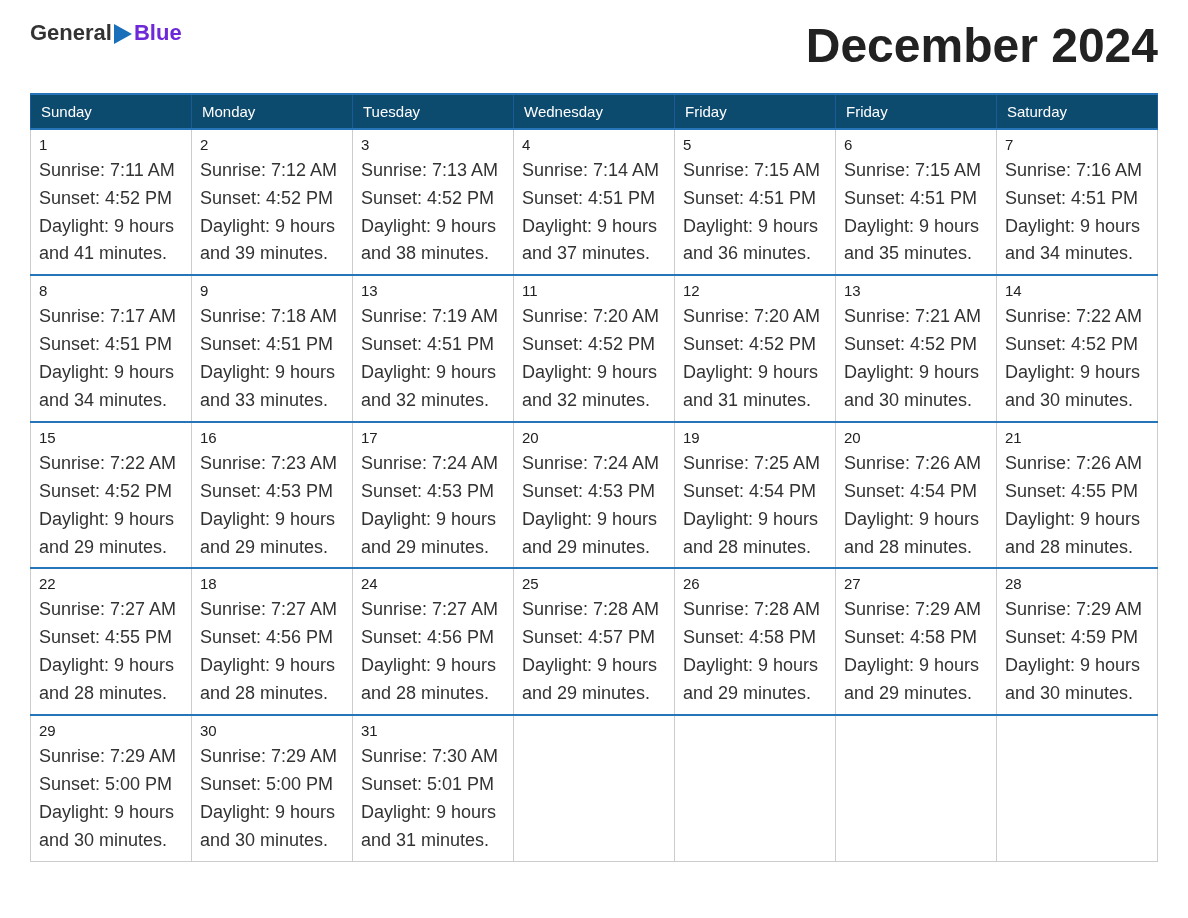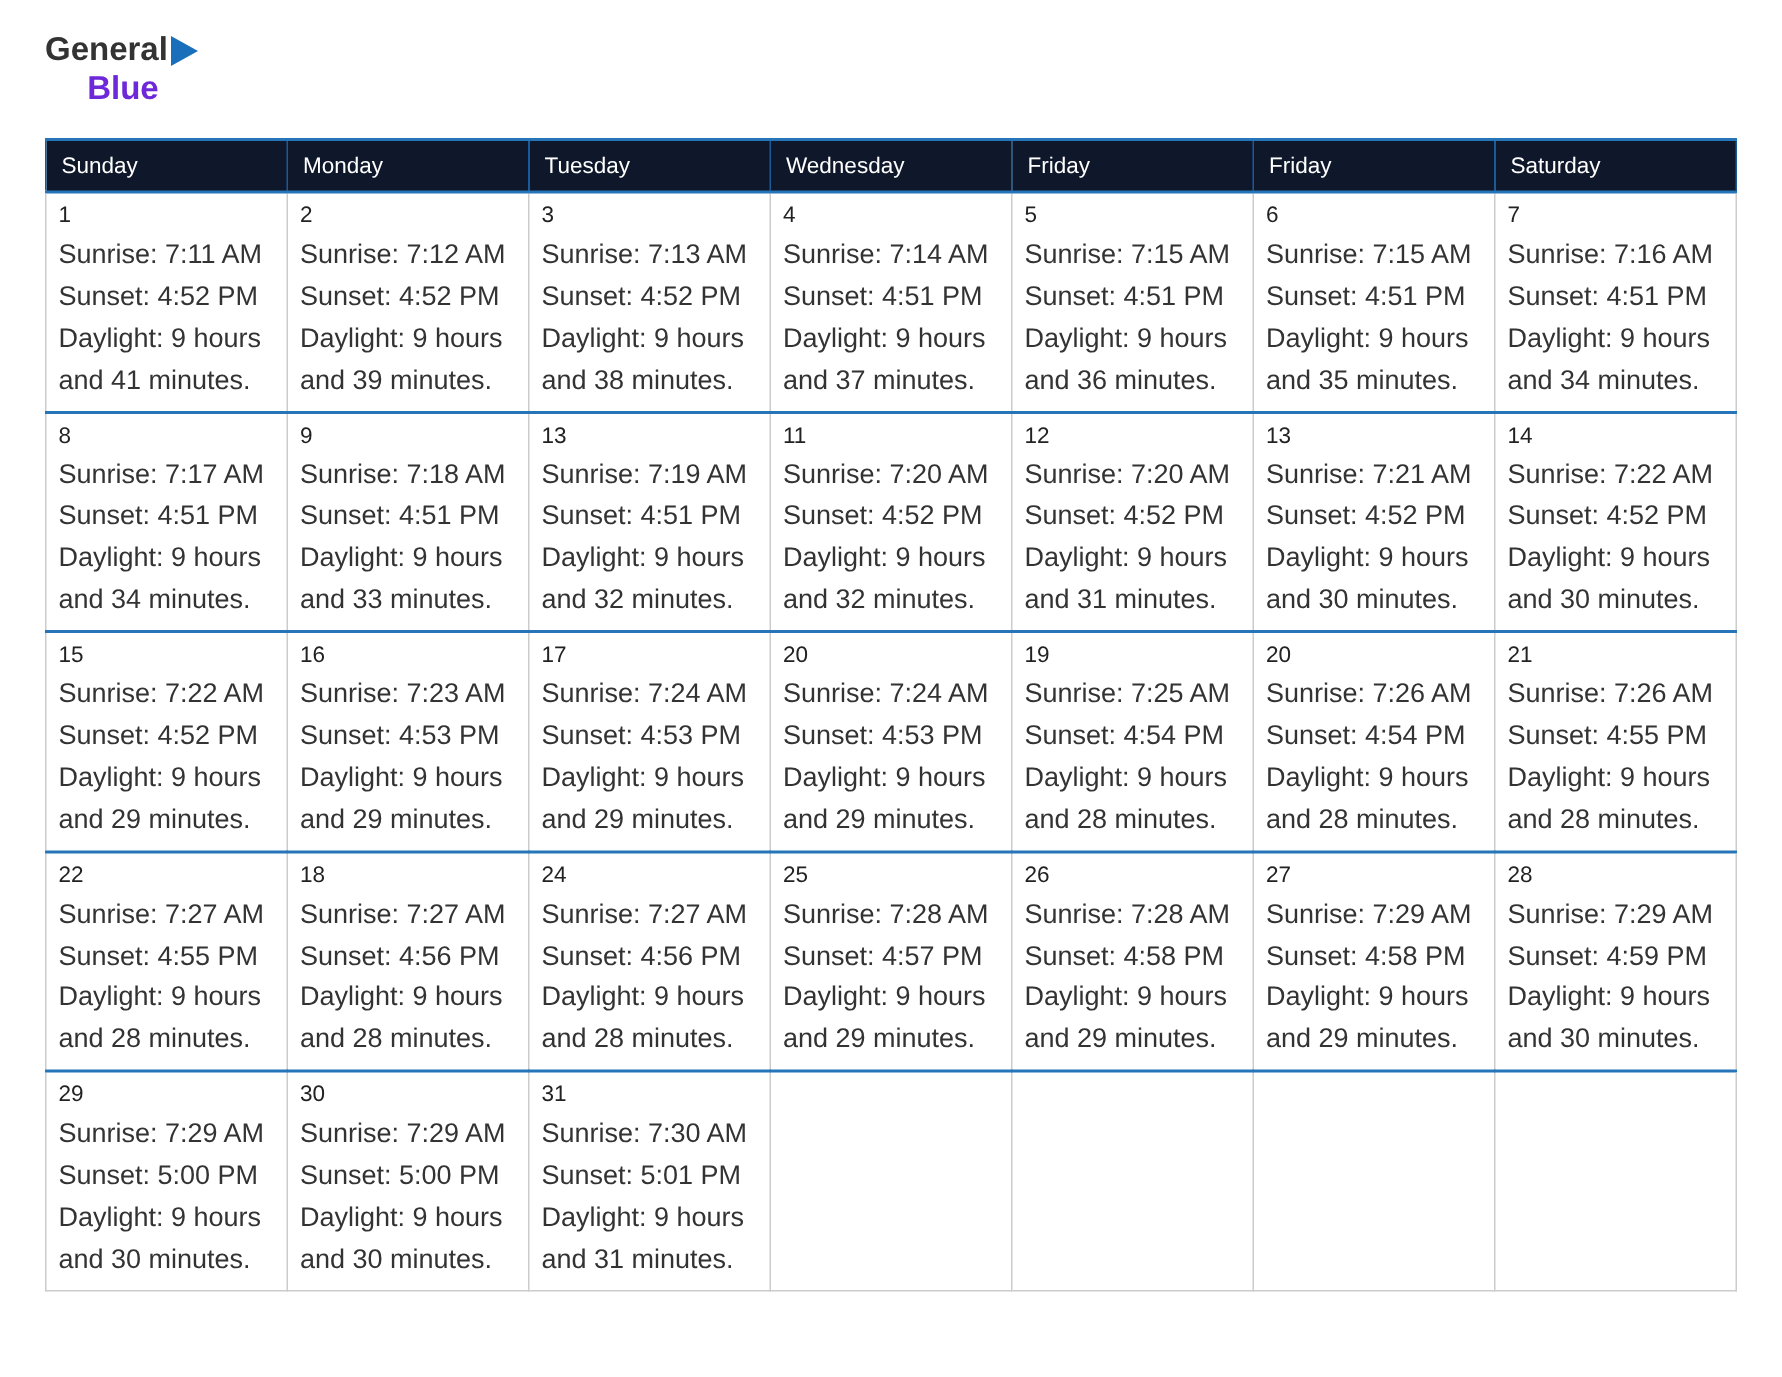--- a/index.html
+++ b/index.html
@@ -24,22 +24,21 @@
       font-weight: bold;
       color: #333;
     }
     .logo-text-blue {
       font-size: 22px;
       font-weight: bold;
       color: #6d28d9;
     }
     .logo-wrapper {
       display: flex;
-      flex-direction: column;
-      align-items: center;
+      flex-direction: row;
     }
     .logo-row1 {
       display: flex;
       align-items: center;
     }
     .title-block {
       text-align: right;
     }
     .main-title {
       font-size: 48px;
@@ -51,21 +50,21 @@
       font-size: 20px;
       color: #555;
       margin-top: 4px;
     }
     .calendar {
       width: 100%;
       border-collapse: collapse;
       border: 1px solid #aaa;
     }
     .calendar th {
-      background-color: #0f172a;
+      background-color: #0c4a6e;
       color: #fff;
       padding: 8px 10px;
       text-align: left;
       font-size: 15px;
       font-weight: normal;
       border: 1px solid #1a5a99;
     }
     .calendar td {
       vertical-align: top;
       padding: 6px 8px;
@@ -105,20 +104,21 @@
         <svg width="20" height="20" viewBox="0 0 20 20" style="margin-left:2px;margin-top:2px;">
           <polygon points="0,0 18,10 0,20" fill="#1a6fba"></polygon>
         </svg>
       </div>
       <div>
         <span class="logo-text-blue">Blue</span>
       </div>
     </div>
   </div>
   <div class="title-block">
+    <div class="main-title">December 2024</div>
   </div>
 </div>
 
 <table class="calendar">
   <thead>
     <tr>
       <th>Sunday</th>
       <th>Monday</th>
       <th>Tuesday</th>
       <th>Wednesday</th>

